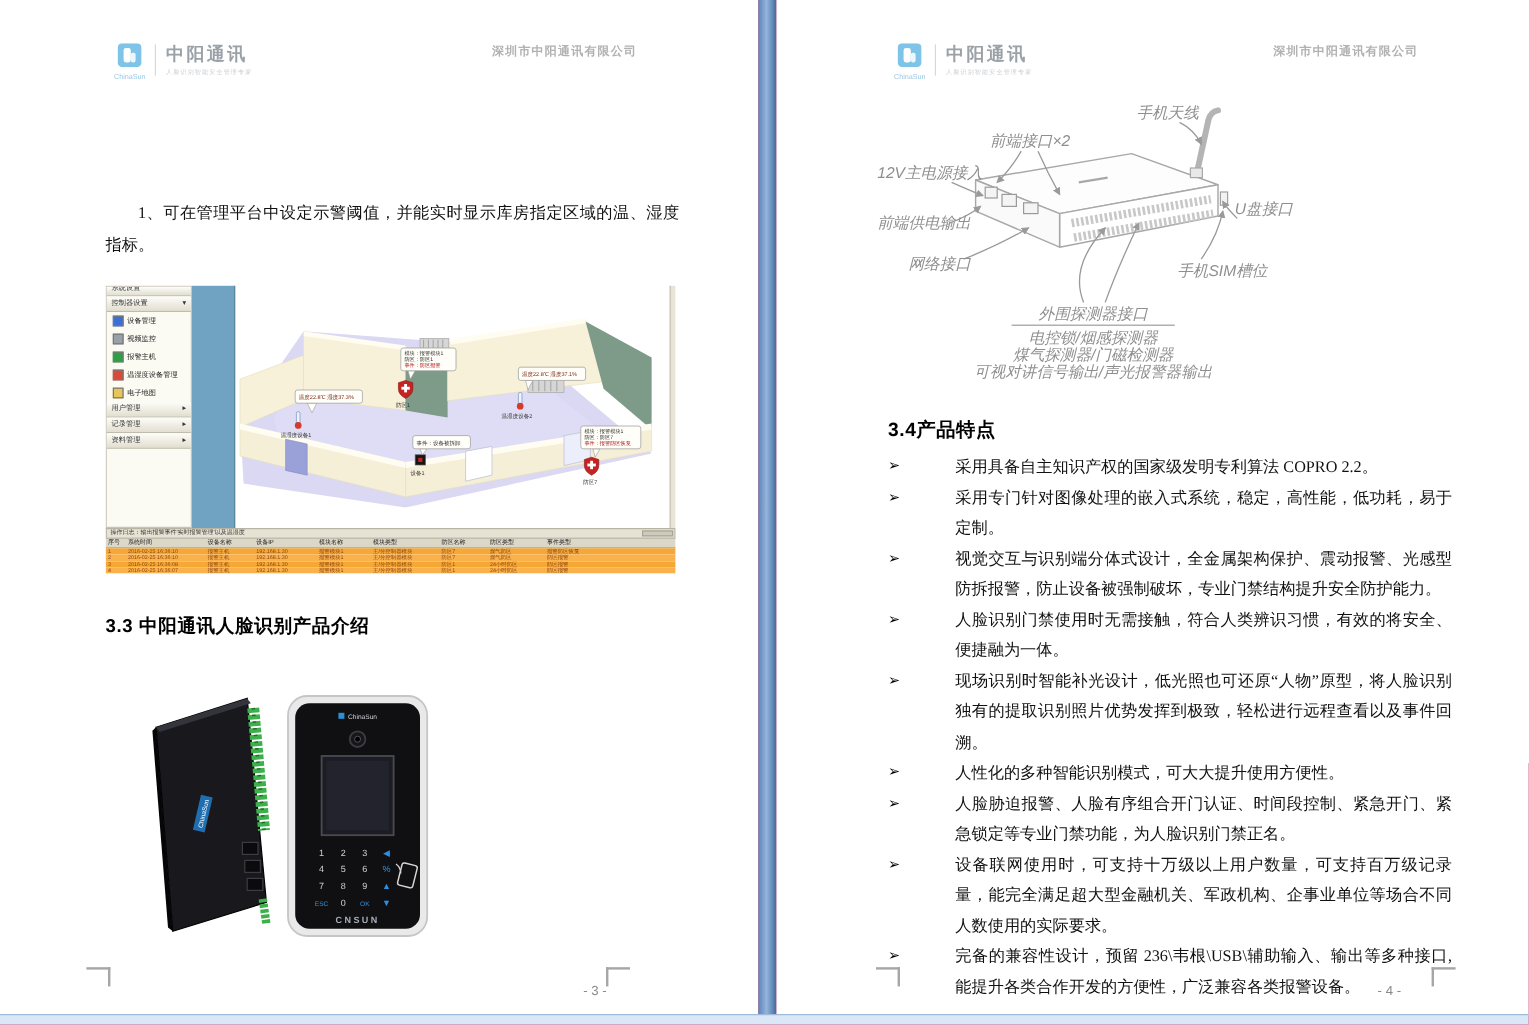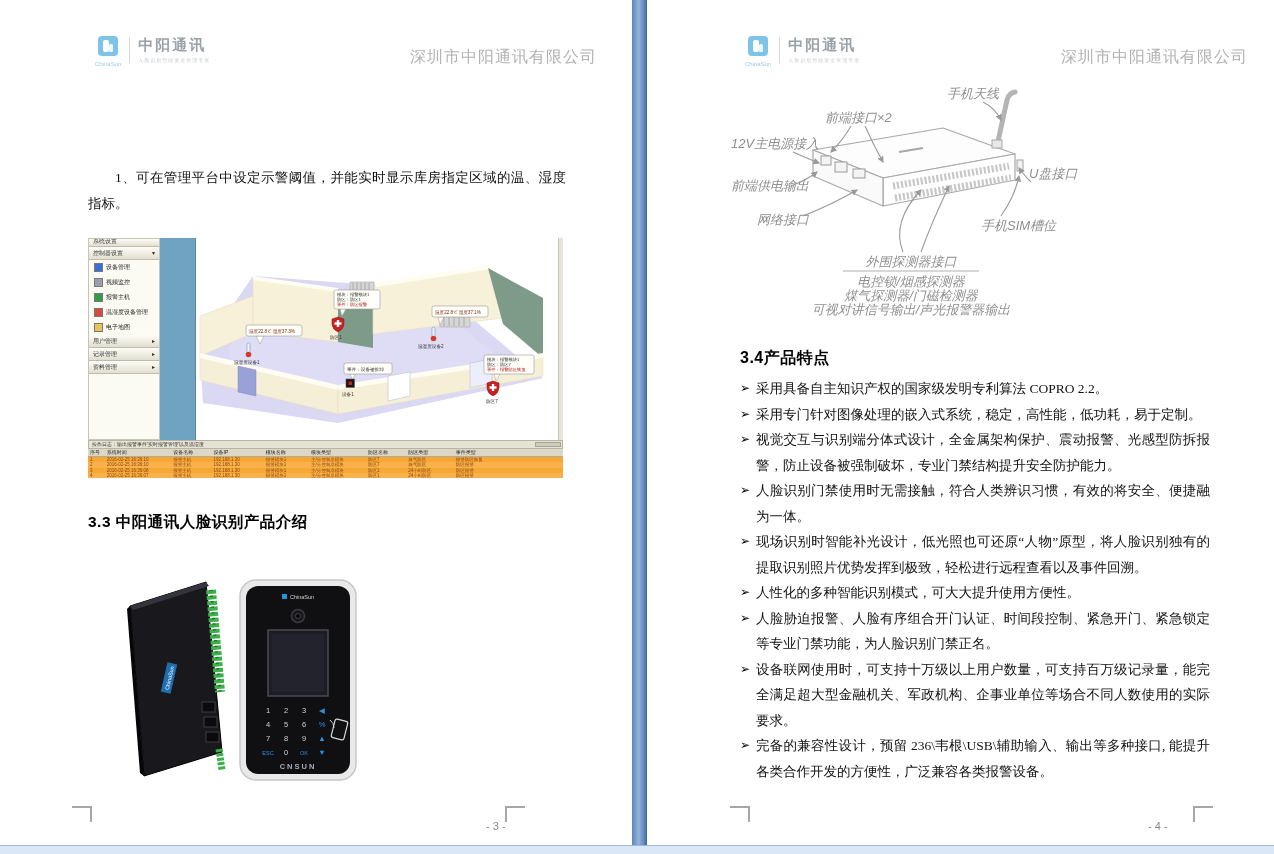--- a/index.html
+++ b/index.html
@@ -13,21 +13,21 @@
   .bottomstrip{position:absolute;left:0;top:845px;width:1274px;height:9px;background:#d9e7f6;border-top:1px solid #9db9da;box-sizing:border-box;}
 
   
   .logo{position:absolute;top:36px;display:flex;align-items:flex-start;gap:6px;}
   .page3 .logo{left:95px;} .page4 .logo{left:98px;}
   .logo-badge{display:flex;flex-direction:column;align-items:center;}
   .logo-en{font-size:6px;color:#9cc9e4;margin-top:1px;}
   .logo-sep{width:1px;height:26px;background:#d8d8d8;margin:1px 2px 0 2px;}
   .logo-cn{font-size:15px;font-weight:bold;color:#9aa2a8;letter-spacing:2px;}
   .logo-tag{font-size:5px;color:#c9cdd1;letter-spacing:1px;margin-top:2px;}
-  .company{position:absolute;top:47px;font-size:16px;color:#b3b1b1;letter-spacing:1px;}
+  .company{position:absolute;top:36px;font-size:10px;color:#b3b1b1;letter-spacing:1px;font-weight:bold;}
   .page3 .company{left:410px;} .page4 .company{left:414px;}
 
   
   .h1{position:absolute;font-weight:bold;color:#000;font-size:16px;letter-spacing:.5px;}
   .h323{left:88px;top:102px;} .h33{left:88px;top:512px;font-size:15.5px;}
   .h34{left:93px;top:348px;}
   .para{position:absolute;left:88px;width:478px;font-family:"Liberation Serif",serif;
         font-size:13.5px;line-height:26px;color:#111;text-align:justify;}
   .para.ind{text-indent:2em;margin-top:31px;}
   .p1{top:134px;} .p2{top:186px;} .pc{top:212px;}
@@ -65,21 +65,21 @@
 
   
   .products{position:absolute;left:118px;top:574px;}
 
   
   .diagram{position:absolute;left:84px;top:84px;}
   .diagram text{fill:#8f8f8f;font-size:13px;font-style:italic;font-family:"Liberation Sans",sans-serif;}
   .bullets{position:absolute;left:93px;top:376px;width:470px;}
   .bullet{display:flex;gap:6px;font-family:"Liberation Serif",serif;font-size:13.5px;line-height:25.5px;color:#111;}
   .bmark{flex:none;color:#000;font-size:12px;}
-  .btext{text-align:justify;}
+  .btext{text-align:justify;margin-left:40px;}
 
   svg text{font-family:"Liberation Sans",sans-serif;}
 </style>
 </head>
 <body>
 
 <div class="stage">
 
   <div class="page page3">
 

